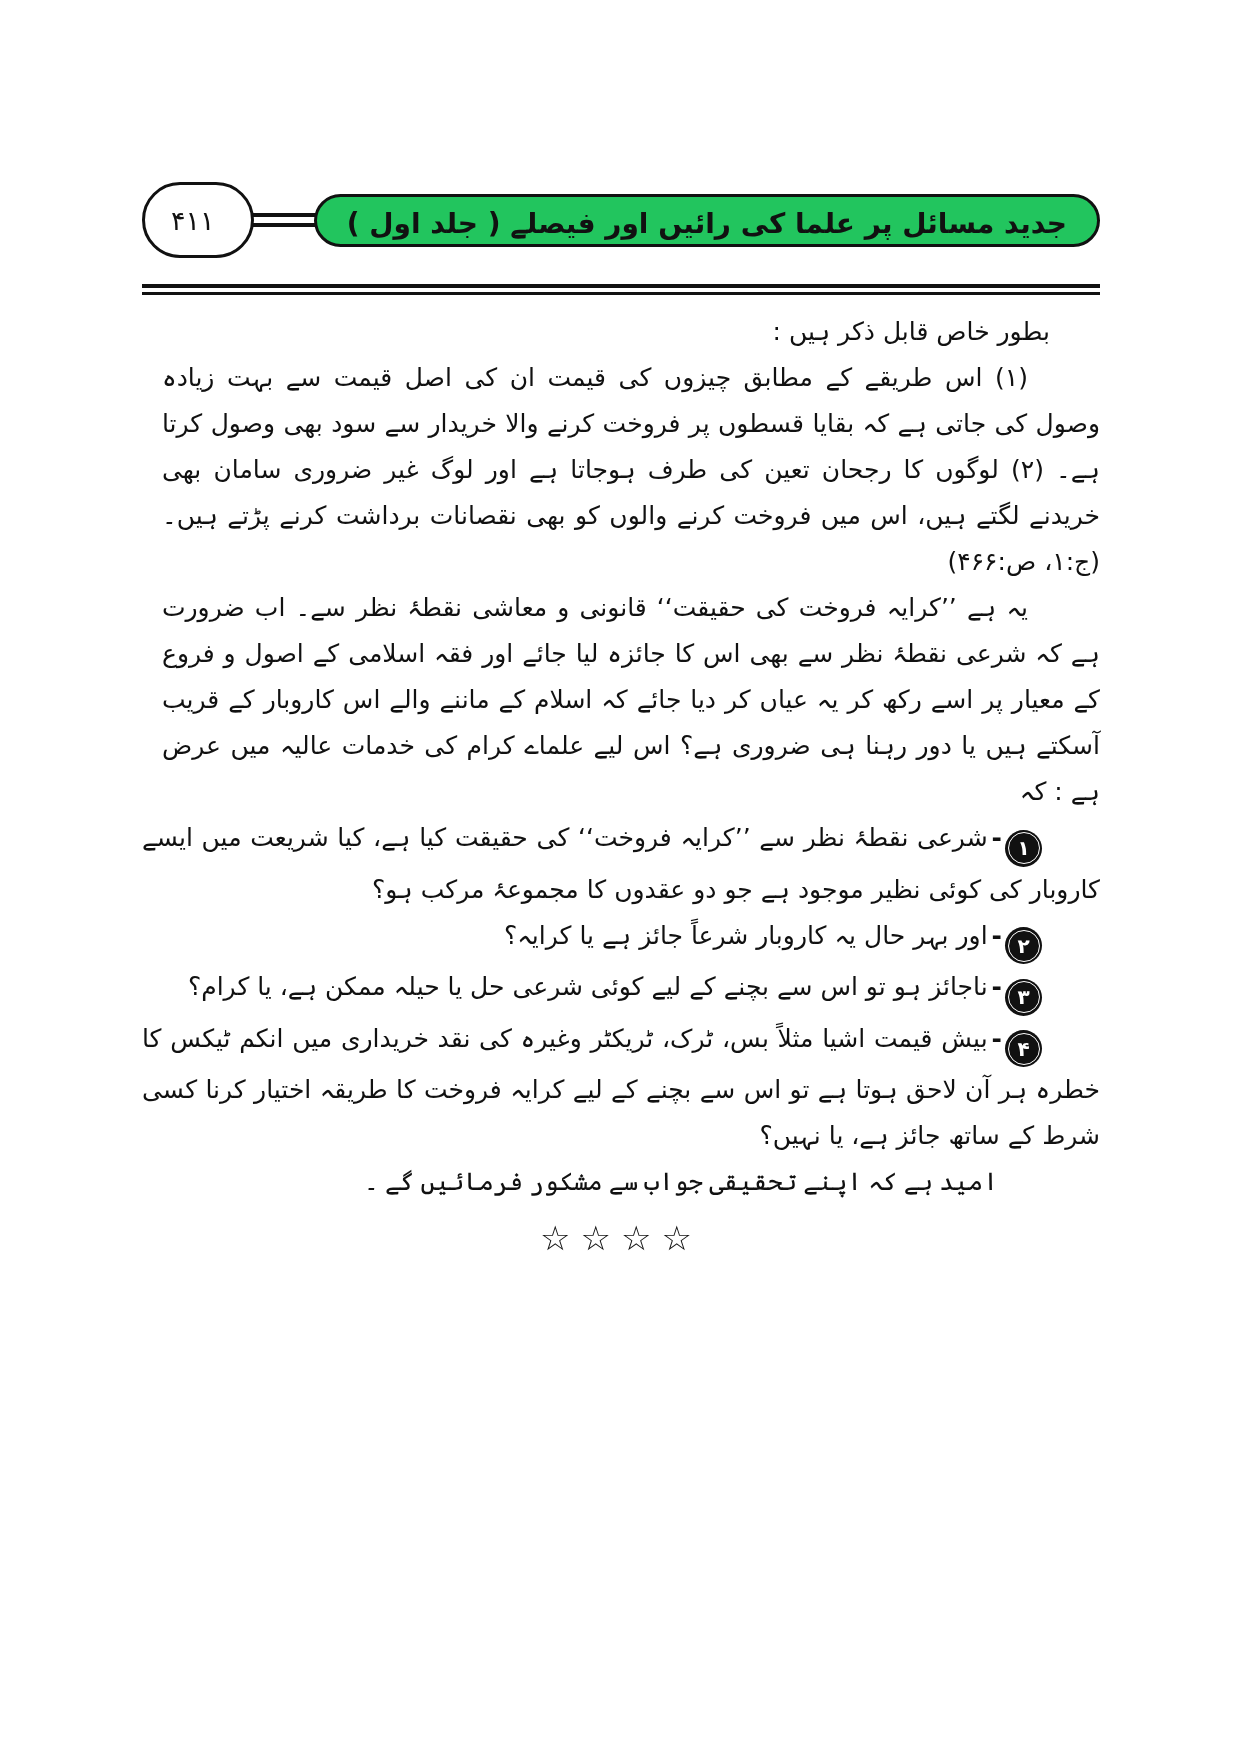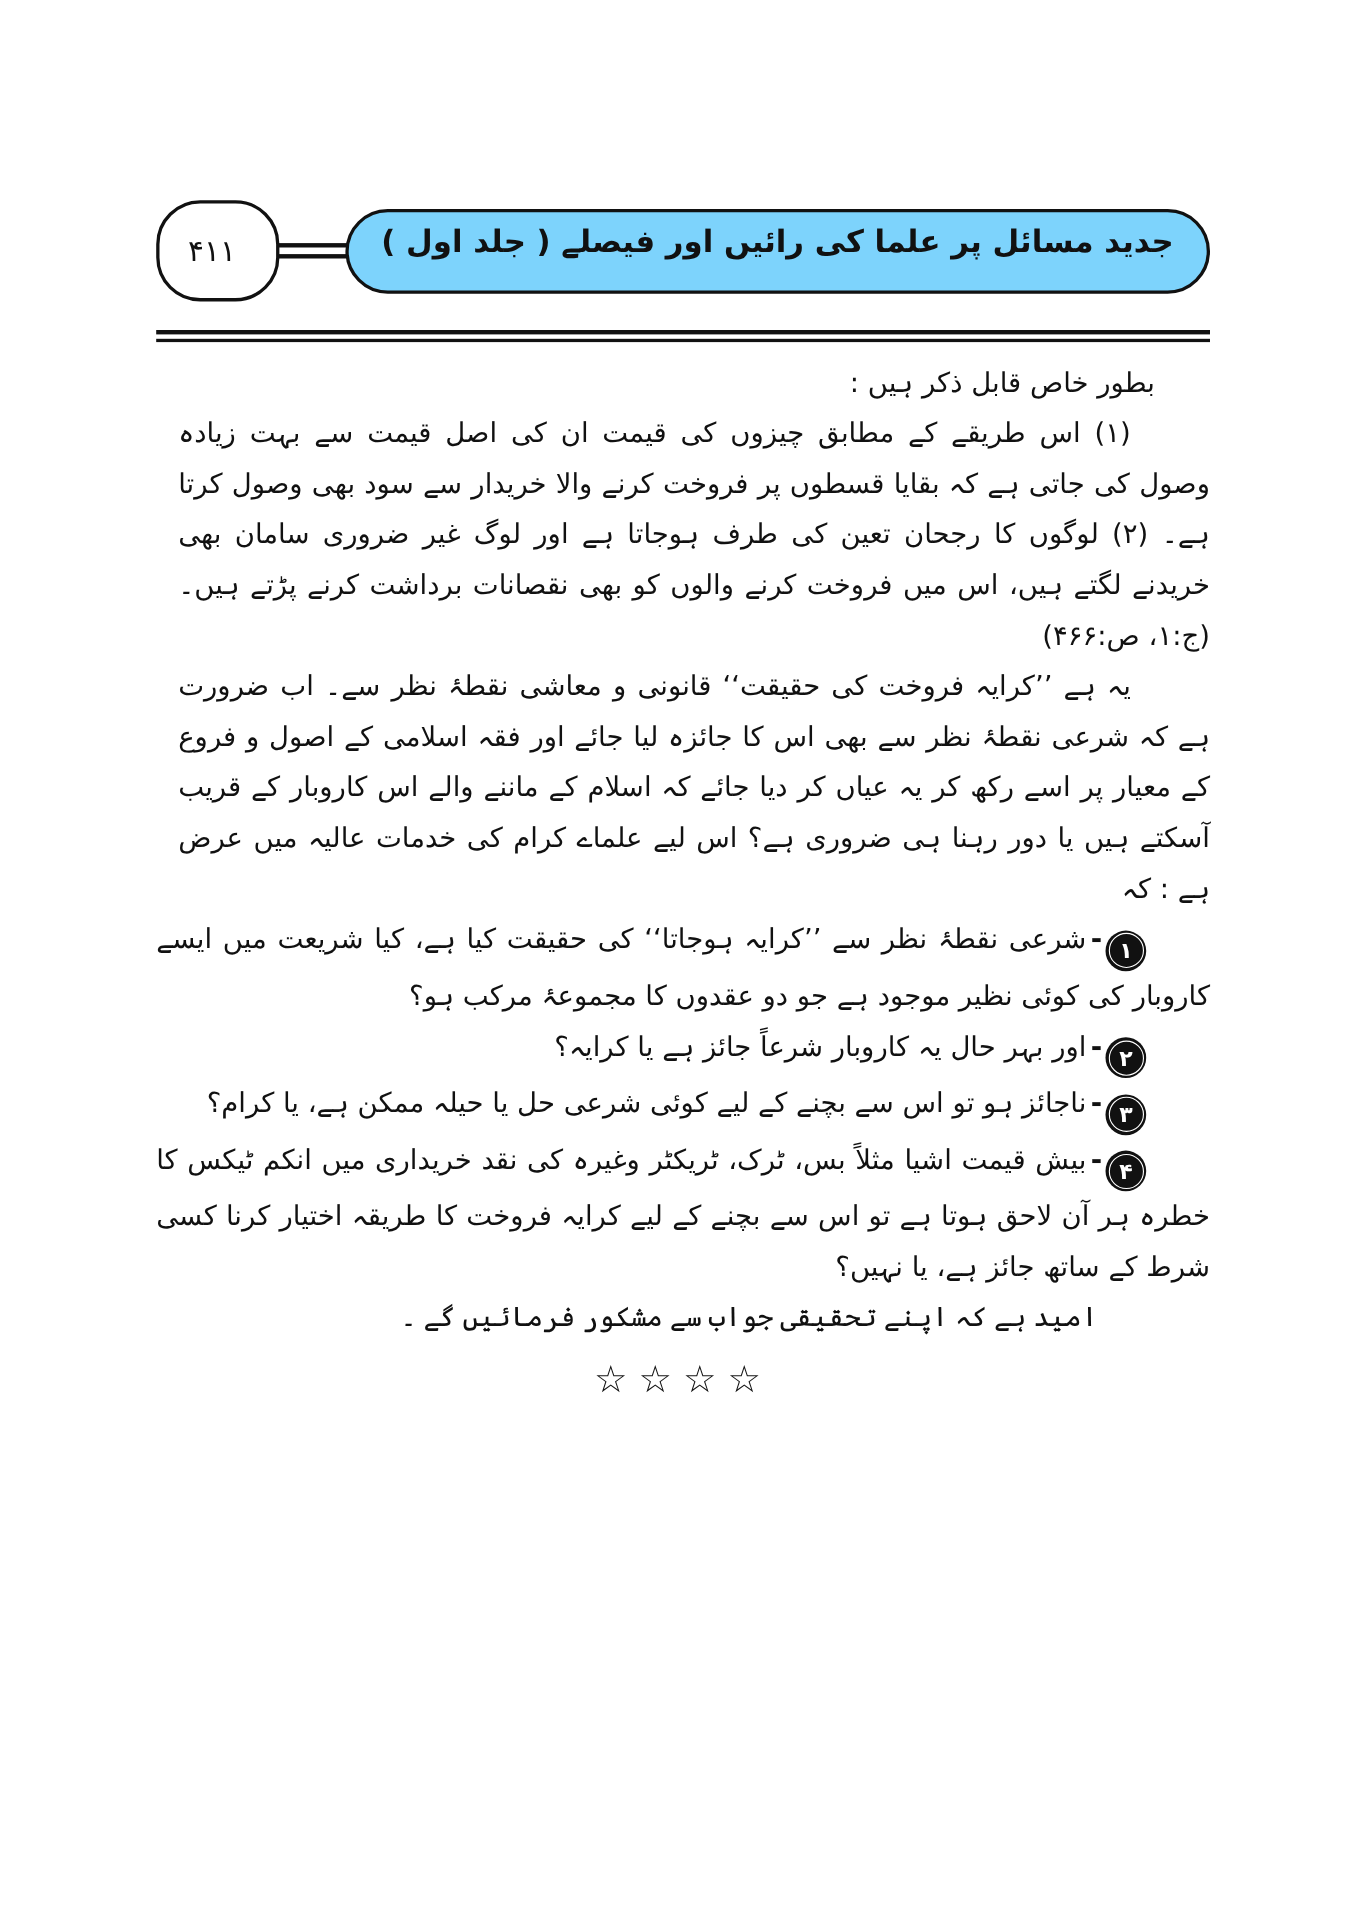--- a/index.html
+++ b/index.html
@@ -19,45 +19,45 @@
   }
   
   .hdr {
     display:flex;
     flex-direction:row-reverse; 
     align-items:center;
     direction:ltr;
   }
   .pgnum-oval {
     flex:0 0 auto;
-    width:112px; height:92px;
+    width:112px; height:76px;
     border:3.5px solid #111;
     border-radius:40px;
     display:flex; align-items:center;
     padding-left:26px;
     font-size:27px;
     background:#fff;
     z-index:2;
   }
   .hdr-connector {
     flex:1 1 auto;
     height:14px;
     border-top:4.5px solid #111;
     border-bottom:4.5px solid #111;
     margin:0 -4px;
   }
   .title-oval {
     flex:0 0 auto;
     border:3.5px solid #111;
     border-radius:40px;
-    padding:10px 30px 28px 30px;
+    padding:10px 30px 4px 30px;
     font-size:28px;
     font-weight:bold;
     white-space:nowrap;
-    background:#7dd3fc;
+    background:#22c55e;
     z-index:2;
   }
   
   .double-rule {
     margin-top:26px;
     height:11px;
     border-top:4px solid #111;
     border-bottom:3px solid #111;
   }
   
@@ -128,21 +128,21 @@
 
       <p class="intro">بطور خاص قابل ذکر ہیں :</p>
 
       <p class="para">(۱) اس طریقے کے مطابق چیزوں کی قیمت ان کی اصل قیمت سے بہت زیادہ وصول کی جاتی ہے کہ بقایا قسطوں پر فروخت کرنے والا خریدار سے سود بھی وصول کرتا ہے۔ (۲) لوگوں کا رجحان تعین کی طرف ہوجاتا ہے اور لوگ غیر ضروری سامان بھی خریدنے لگتے ہیں، اس میں فروخت کرنے والوں کو بھی نقصانات برداشت کرنے پڑتے ہیں۔ (ج:۱، ص:۴۶۶)</p>
 
       <p class="para">یہ ہے ’’کرایہ فروخت کی حقیقت‘‘ قانونی و معاشی نقطۂ نظر سے۔ اب ضرورت ہے کہ شرعی نقطۂ نظر سے بھی اس کا جائزہ لیا جائے اور فقہ اسلامی کے اصول و فروع کے معیار پر اسے رکھ کر یہ عیاں کر دیا جائے کہ اسلام کے ماننے والے اس کاروبار کے قریب آسکتے ہیں یا دور رہنا ہی ضروری ہے؟ اس لیے علماے کرام کی خدمات عالیہ میں عرض ہے : کہ</p>
 
       <p class="qitem">
         <span class="badge">
             <span>۱</span>
-          </span><span class="qdash">-</span><span>شرعی نقطۂ نظر سے ’’کرایہ ہوجاتا‘‘ کی حقیقت کیا ہے، کیا شریعت میں ایسے کاروبار کی کوئی نظیر موجود ہے جو دو عقدوں کا مجموعۂ مرکب ہو؟</span>
+          </span><span class="qdash">-</span><span>شرعی نقطۂ نظر سے ’’کرایہ فروخت‘‘ کی حقیقت کیا ہے، کیا شریعت میں ایسے کاروبار کی کوئی نظیر موجود ہے جو دو عقدوں کا مجموعۂ مرکب ہو؟</span>
       </p>
 
       <p class="qitem">
         <span class="badge">
             <span>۲</span>
           </span><span class="qdash">-</span><span>اور بہر حال یہ کاروبار شرعاً جائز ہے یا کرایہ؟</span>
       </p>
 
       <p class="qitem">
         <span class="badge">

